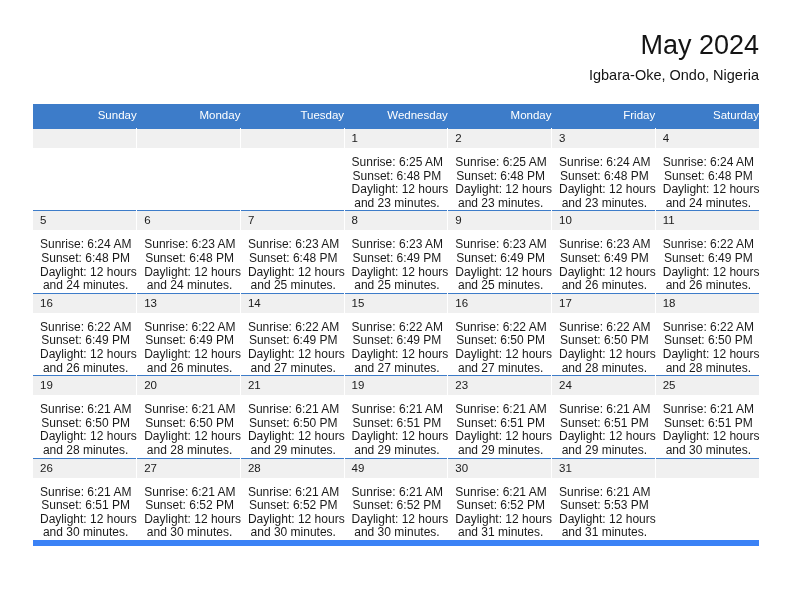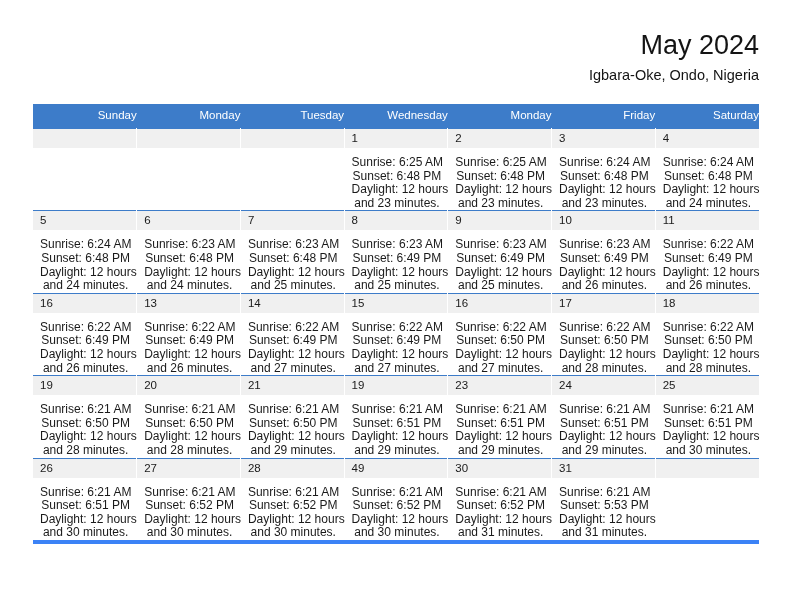--- a/index.html
+++ b/index.html
@@ -132,21 +132,21 @@
 
   .cellbody {
     padding: 8px 5px 0 7px;
     font-size: 12px;
     line-height: 13.6px;
     color: #1a1a1a;
     text-align: center;
   }
   .cellbody div { white-space: nowrap; }
 
-  .calendar tbody tr:last-child td { border-bottom: 4px solid #3b82f6; }
+  .calendar tbody tr:last-child td { border-bottom: 6px solid #3b82f6; }
 </style>
 </head>
 <body>
 
 <div class="page">
 
   <div class="topbar">
 
 
     <div class="title-block">

